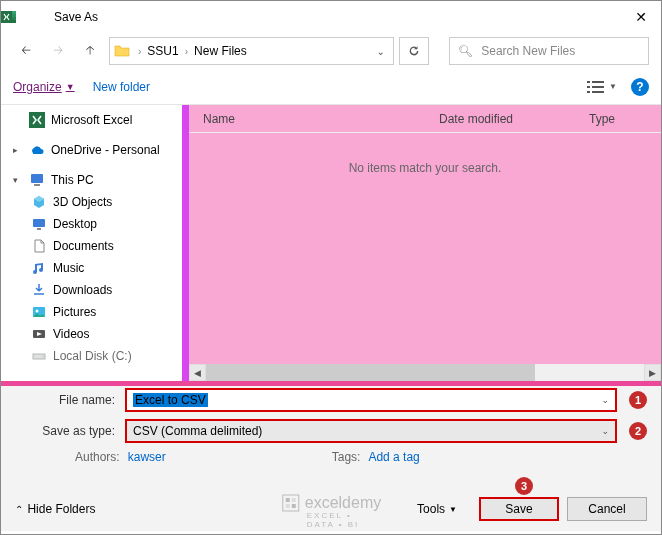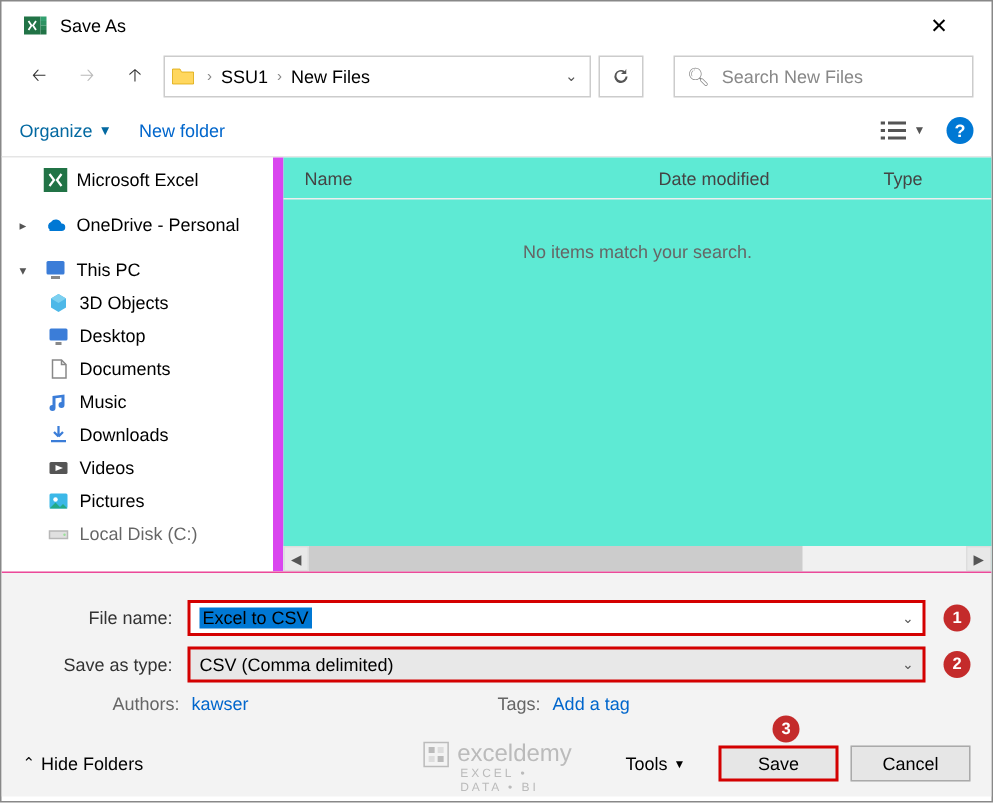--- a/index.html
+++ b/index.html
@@ -1,62 +1,62 @@
 <!DOCTYPE html>
 <html><head>
 <meta charset="utf-8">
 <style>
 * { box-sizing: border-box; margin: 0; padding: 0; font-family: "Segoe UI", Tahoma, sans-serif; }
 body { width: 662px; height: 535px; background: #fff; font-size: 12px; overflow: hidden; position: relative; border: 1px solid #888; }
 
-.titlebar { height: 32px; display: flex; align-items: center; padding: 0 15px; }
+.titlebar { height: 32px; display: flex; align-items: center; padding: 0 0; gap: 29px; }
 .titlebar .app-icon { width: 16px; height: 16px; margin-right: 8px; }
 .titlebar .title { flex: 1; font-size: 12px; }
 .titlebar .close { width: 40px; text-align: center; font-size: 14px; cursor: pointer; }
 
 .navbar { height: 36px; display: flex; align-items: center; padding: 0 12px; gap: 6px; }
 .nav-btn { width: 26px; height: 26px; display: flex; align-items: center; justify-content: center; color: #333; }
 .nav-btn.disabled { color: #bbb; }
 .pathbox { flex: 1; border: 1px solid #ccc; height: 28px; display: flex; align-items: center; padding: 0 4px; background: #fff; min-width: 0; }
 .folder-icon { width: 16px; height: 16px; margin-right: 6px; }
 .crumb { padding: 0 4px; }
 .chev { color: #888; font-size: 10px; padding: 0 2px; }
 .pathbox .spacer { flex: 1; }
 .dropdown-v { color: #555; padding: 0 4px; font-size: 10px; }
 .refresh { width: 30px; height: 28px; border: 1px solid #ccc; display: flex; align-items: center; justify-content: center; margin-left: -1px; }
 .searchbox { width: 200px; border: 1px solid #ccc; height: 28px; display: flex; align-items: center; padding: 0 8px; margin-left: 14px; color: #888; }
 .searchbox .mag { margin-right: 8px; color: #888; }
 
 .toolbar { height: 36px; display: flex; align-items: center; padding: 0 12px; gap: 18px; border-bottom: 1px solid #e5e5e5; }
-.toolbar .org { color: #0369a1; display: flex; align-items: center; gap: 4px; }
+.toolbar .org { color: #701a75; display: flex; align-items: center; gap: 4px; text-decoration: underline; }
 .toolbar .newf { color: #0066cc; }
 .toolbar .right { margin-left: auto; display: flex; align-items: center; gap: 14px; }
 .view-btn { display: flex; align-items: center; gap: 2px; }
 .help { width: 18px; height: 18px; border-radius: 50%; background: #0078d4; color: #fff; display: flex; align-items: center; justify-content: center; font-size: 12px; font-weight: bold; }
 
 .body { display: flex; height: 276px; }
 .sidebar { width: 188px; border-right: 7px solid #d946ef; overflow: hidden; padding-top: 4px; position: relative; }
 .side-item { display: flex; align-items: center; height: 22px; padding: 0 6px; gap: 6px; white-space: nowrap; }
 .side-item.indent1 { padding-left: 30px; }
 .side-item.lvl0 { padding-left: 12px; }
 .side-item .tw { width: 10px; font-size: 9px; color: #555; }
 .side-item .ico { width: 16px; height: 16px; display: flex; align-items: center; justify-content: center; }
 .side-item.selected .lbl { color: #000; }
-.main { flex: 1; background: #5eead4; position: relative; }
+.main { flex: 1; background: #f9a8d4; position: relative; }
 .cols { display: flex; height: 28px; align-items: center; border-bottom: 1px solid #eee; color: #444; }
 .col-name { width: 250px; padding-left: 14px; }
 .col-date { width: 150px; }
 .col-type { flex: 1; }
 .empty { text-align: center; color: #666; padding-top: 28px; font-size: 12px; }
 .hscroll { position: absolute; bottom: 0; left: 0; right: 0; height: 17px; background: #f0f0f0; display: flex; }
 .hscroll .arrow { width: 17px; height: 17px; background: #e8e8e8; display: flex; align-items: center; justify-content: center; font-size: 9px; color: #555; border: 1px solid #ddd; }
 .hscroll .track { flex: 1; position: relative; }
 .hscroll .thumb { position: absolute; left: 0; top: 0; height: 100%; width: 75%; background: #ccc; }
 
-.bottom { background: #f3f3f3; border-top: 1px solid #ec4899; height: 150px; padding: 18px 14px 8px 14px; position: relative; }
+.bottom { background: #f3f3f3; border-top: 5px solid #ec4899; height: 150px; padding: 2px 14px 8px 14px; position: relative; }
 .row { display: flex; align-items: center; margin-bottom: 7px; }
 .row .lbl-r { width: 110px; text-align: right; padding-right: 10px; color: #333; }
 .filefield { flex: 1; border: 2px solid #d40000; height: 24px; background: #fff; display: flex; align-items: center; padding: 0 6px; position: relative; margin-right: 6px; }
 .filefield .sel { background: #0078d4; color: #000000; padding: 0 2px; font-size: 12px; }
 .filefield .dd { position: absolute; right: 6px; font-size: 9px; color: #555; }
 .typefield { flex: 1; border: 2px solid #d40000; height: 24px; background: #e8e8e8; display: flex; align-items: center; padding: 0 6px; position: relative; margin-right: 6px; }
 .typefield .dd { position: absolute; right: 6px; font-size: 9px; color: #555; }
 .callout { width: 18px; height: 18px; border-radius: 50%; background: #c42b2b; color: #fff; font-size: 11px; display: flex; align-items: center; justify-content: center; margin-left: 6px; font-weight: bold; }
 .callout.standalone { position: absolute; }
 .meta-row { display: flex; padding-left: 60px; gap: 8px; align-items: center; margin-top: 4px; }
@@ -208,35 +208,35 @@
       <span class="ico">
           <svg width="16" height="16" viewBox="0 0 16 16">
             <path d="M8 2v7m0 0l-3-3m3 3l3-3M3 12h10" stroke="#3b7dd8" stroke-width="1.5" fill="none"></path>
           </svg>
         </span>
       <span class="lbl">Downloads</span>
     </div>
     <div class="side-item indent1">
       <span class="ico">
           <svg width="16" height="16" viewBox="0 0 16 16">
-            <rect x="2" y="4" width="12" height="8" fill="#555" rx="1"></rect>
-            <path d="M6 6l5 2-5 2z" fill="#fff"></path>
-          </svg>
-        </span>
-      <span class="lbl">Videos</span>
-    </div>
-    <div class="side-item indent1">
-      <span class="ico">
-          <svg width="16" height="16" viewBox="0 0 16 16">
             <rect x="2" y="3" width="12" height="10" fill="#3bb8e8" rx="1"></rect>
             <circle cx="6" cy="7" r="1.5" fill="#fff"></circle>
             <path d="M2 13l4-4 3 3 2-2 3 3z" fill="#2a8"></path>
           </svg>
         </span>
       <span class="lbl">Pictures</span>
+    </div>
+    <div class="side-item indent1">
+      <span class="ico">
+          <svg width="16" height="16" viewBox="0 0 16 16">
+            <rect x="2" y="4" width="12" height="8" fill="#555" rx="1"></rect>
+            <path d="M6 6l5 2-5 2z" fill="#fff"></path>
+          </svg>
+        </span>
+      <span class="lbl">Videos</span>
     </div>
     <div class="side-item indent1" style="opacity:0.6">
       <span class="ico">
           <svg width="16" height="16" viewBox="0 0 16 16">
             <rect x="2" y="6" width="12" height="5" fill="#ccc" stroke="#888"></rect>
             <circle cx="12" cy="8.5" r="0.8" fill="#5c5"></circle>
           </svg>
         </span>
       <span class="lbl">Local Disk (C:)</span>
     </div>

